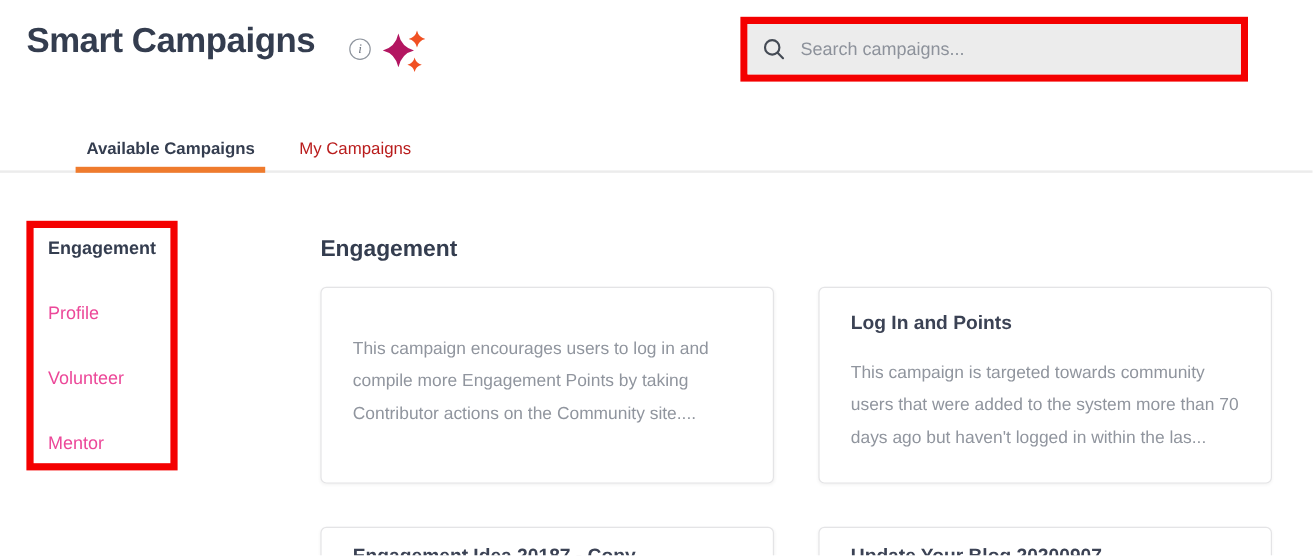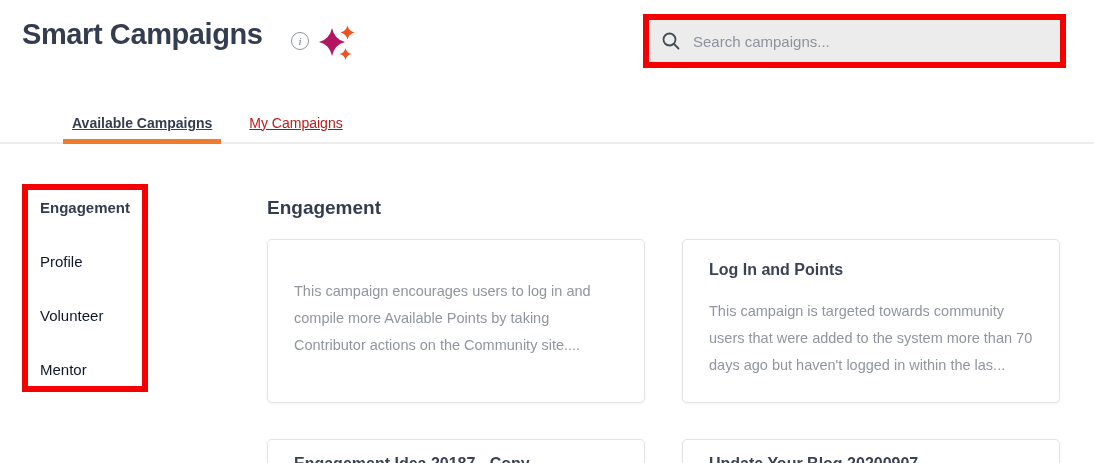--- a/index.html
+++ b/index.html
@@ -13,55 +13,55 @@
     font-size:29px;font-weight:700;letter-spacing:-0.4px;color:#343d4f;
   }
   .info-icon{
     position:absolute;left:291px;top:32px;width:16px;height:16px;border:1px solid #8f959e;
     border-radius:50%;display:flex;align-items:center;justify-content:center;
     font-family:"Liberation Serif",serif;font-style:italic;font-size:11px;color:#6f7580;
   }
   .sparkles{position:absolute;left:318px;top:25px;}
   
   .search-annotation{
-    position:absolute;left:643px;top:14px;width:423px;height:54px;
+    position:absolute;left:617px;top:14px;width:423px;height:54px;
     border:6px solid #f40000;box-sizing:border-box;background:#fff;
   }
   .search-field{
     width:100%;height:100%;background:#ececec;display:flex;align-items:center;
     padding-left:13px;box-sizing:border-box;
   }
   .search-field svg{flex:0 0 auto;}
   .search-input{
     flex:1;border:none;outline:none;background:transparent;margin-left:11px;
     font-family:"Liberation Sans",sans-serif;font-size:15px;color:#39414f;
   }
   .search-input::placeholder{color:#8d929b;opacity:1;}
   
   .tabs{
     position:absolute;left:0;right:0;top:103px;height:39px;
-    border-bottom:2px solid #ececec;display:flex;align-items:center;text-decoration:underline;
+    border-bottom:2px solid #ececec;display:flex;align-items:center;
   }
   .tab{
     position:relative;height:100%;display:flex;align-items:center;padding:0 9px;
     font-size:14px;color:#b91c1c;cursor:pointer;white-space:nowrap;
   }
   .tab.first{margin-left:63px;}
   .tab + .tab{margin-left:19px;}
   .tab.active{color:#343d4f;font-weight:700;}
   .tab.active::after{
     content:"";position:absolute;left:0;right:0;bottom:-2px;height:5px;background:#ef7b2d;
   }
   
   .cat-annotation{
     position:absolute;left:22px;top:184px;width:126px;height:208px;
     border:6px solid #f40000;box-sizing:border-box;
     padding:10px 0 0 12px;display:flex;flex-direction:column;gap:39px;background:#fff;
   }
-  .cat{font-size:15px;line-height:15px;color:#0f172a;cursor:pointer;white-space:nowrap;}
+  .cat{font-size:15px;line-height:15px;color:#ec4899;cursor:pointer;white-space:nowrap;}
   .cat.active{color:#343d4f;font-weight:700;}
   
   .section-heading{
     position:absolute;left:267px;top:197px;margin:0;
     font-size:19px;font-weight:700;color:#343d4f;
   }
   .grid{
     position:absolute;left:267px;top:239px;width:795px;
     display:flex;flex-wrap:wrap;column-gap:37px;row-gap:36px;
   }
@@ -107,21 +107,21 @@
     <div class="cat active">Engagement</div>
     <div class="cat">Profile</div>
     <div class="cat">Volunteer</div>
     <div class="cat">Mentor</div>
   </div>
 
   <h2 class="section-heading">Engagement</h2>
 
   <div class="grid">
     <div class="card">
-      <div class="card-desc">This campaign encourages users to log in and compile more Available Points by taking Contributor actions on the Community site....</div>
+      <div class="card-desc">This campaign encourages users to log in and compile more Engagement Points by taking Contributor actions on the Community site....</div>
     </div>
     <div class="card">
       <div class="card-title">Log In and Points</div>
       <div class="card-desc">This campaign is targeted towards community users that were added to the system more than 70 days ago but haven't logged in within the las...</div>
     </div>
     <div class="card clipped">
       <div class="card-title">Engagement Idea 20187 - Copy</div>
     </div>
     <div class="card clipped">
       <div class="card-title">Update Your Blog 20200907</div>

